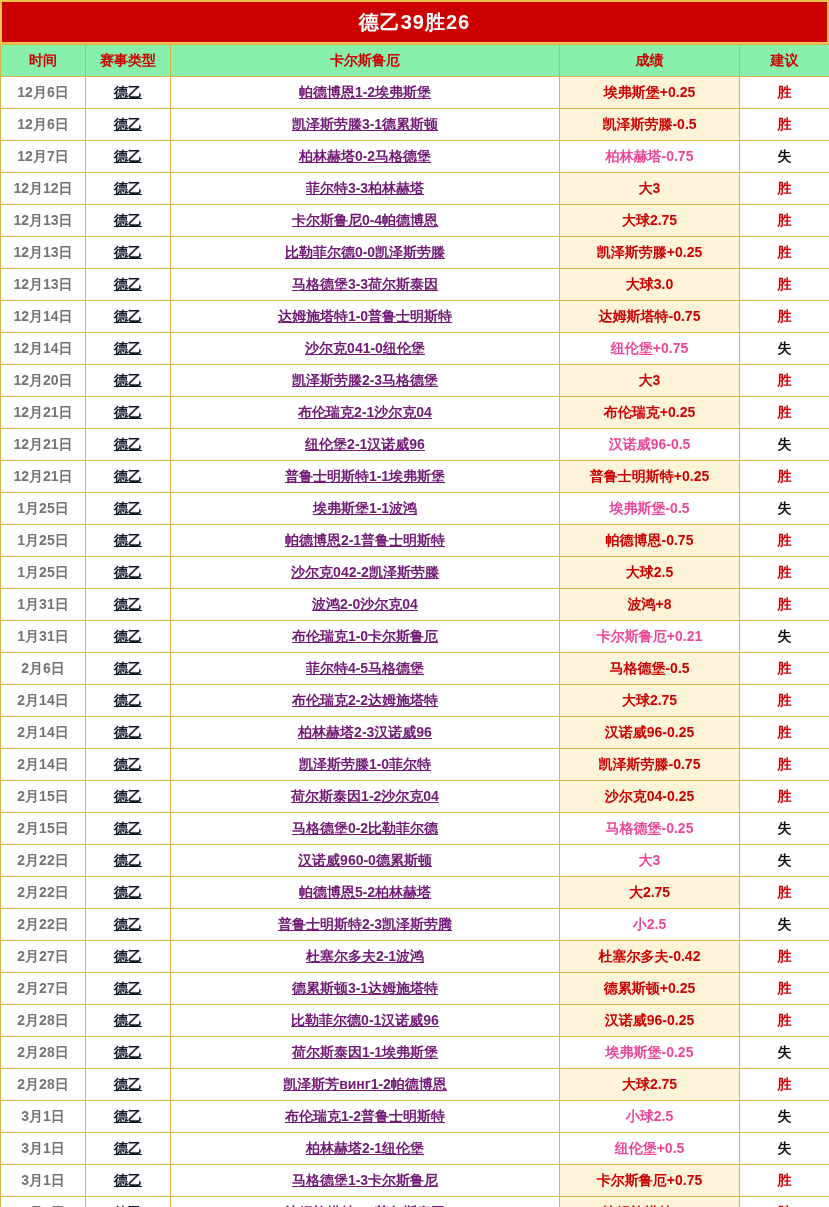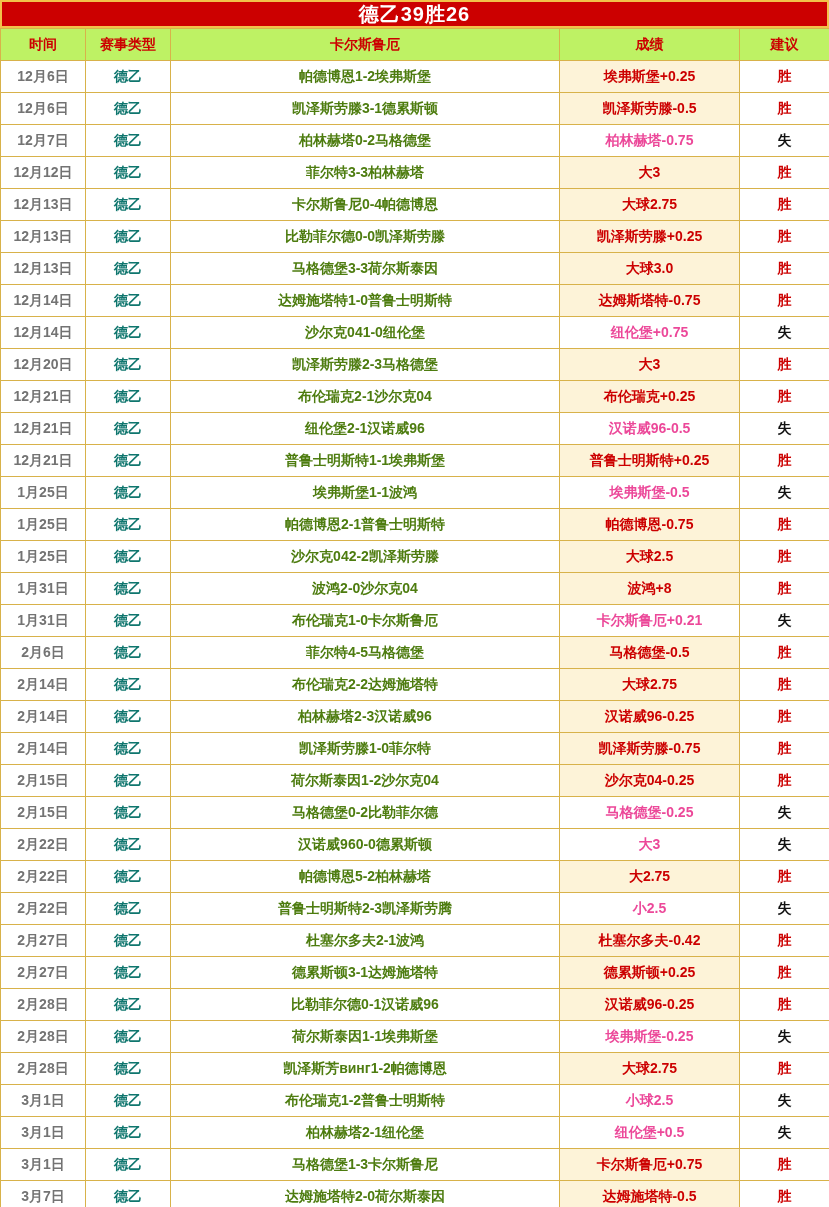--- a/index.html
+++ b/index.html
@@ -9,21 +9,21 @@
     font-family: "Liberation Sans", sans-serif;
   }
   .page {
     width: 829px;
     min-height: 1207px;
     background: #ffffff;
     position: relative;
     overflow: hidden;
   }
   .title-bar {
-    height: 28px;
+    height: 44px;
     background: #cc0000;
     border: 2px solid #f2c14a;
     display: flex;
     align-items: center;
     justify-content: center;
   }
   .title-bar .title-text {
     color: #ffffff;
     font-size: 20px;
     font-weight: bold;
@@ -37,45 +37,47 @@
   table.main th, table.main td {
     border: 1px solid #d8b24a;
     text-align: center;
     vertical-align: middle;
     padding: 0;
     height: 32px;
     font-size: 14px;
     font-weight: bold;
   }
   thead th {
-    background: #bef264;
+    background: #86efac;
     color: #cc0000;
     font-size: 15px;
     height: 34px;
   }
   col.c-date   { width: 85px; }
   col.c-league { width: 85px; }
   col.c-match  { width: 389px; }
   col.c-result { width: 180px; }
   col.c-advice { width: 90px; }
 
   td.date {
     color: #737373;
     font-size: 14px;
     font-weight: bold;
   }
   td.league {
-    color: #0f766e;
+    color: #0f172a;
     font-size: 13px;
     font-weight: bold;
+    text-decoration: underline;
   }
   td.match {
-    color: #4d7c0f;
+    color: #701a75;
     font-size: 15px;
     font-weight: bold;
+    text-decoration: underline;
   }
   td.result {
     font-size: 14px;
     font-weight: bold;
     margin-top: 28px;
   }
   td.advice {
     font-size: 14px;
     font-weight: bold;
   }

